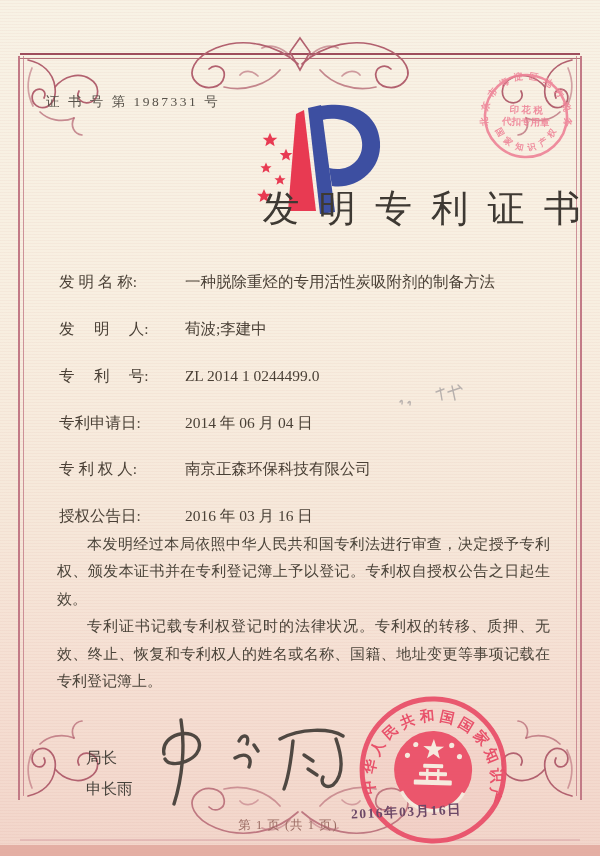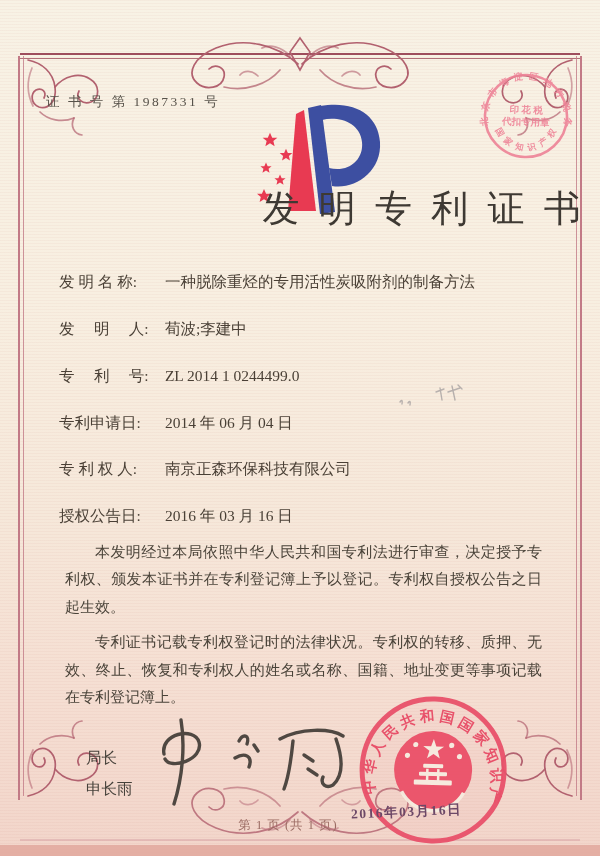--- a/index.html
+++ b/index.html
@@ -20,26 +20,26 @@
   .cert-no{position:absolute;left:46px;top:93px;font-size:13.5px;letter-spacing:2.5px;color:#57524a;}
   .logo{position:absolute;left:236px;top:98px;}
   .tax-stamp{position:absolute;left:478px;top:68px;opacity:.9;transform:rotate(2deg);z-index:3;}
 
   .title{position:absolute;left:0;right:0;top:184px;text-align:right;
     font-size:37px;color:#3e3933;letter-spacing:.52em;text-indent:.52em;font-weight:500;}
 
   .fields{position:absolute;left:59px;top:0;right:44px;}
   .field-row{position:absolute;left:0;right:0;font-size:15.5px;color:#4a4036;white-space:nowrap;}
   .field-row .lab{display:inline-block;min-width:98px;}
-  .field-row .val{margin-left:4px;}
+  .field-row .val{margin-left:24px;}
   .r0{top:272px}.r1{top:319px}.r2{top:366px}.r3{top:413px}.r4{top:459px}.r5{top:506px}
 
   .body-text{position:absolute;left:57px;right:50px;top:531px;font-size:15px;line-height:1.83;
     color:#4a4339;text-align:justify;}
-  .body-text p{margin:8px;text-indent:2em;}
+  .body-text p{margin:0;text-indent:2em;}
 
   .sign-print{position:absolute;left:86px;top:742px;font-size:15.5px;color:#46413a;line-height:31px;}
   .sign-scribble{position:absolute;left:150px;top:714px;z-index:2;}
   .pencil{position:absolute;left:396px;top:382px;opacity:.45;}
 
   .office-seal{position:absolute;left:350px;top:690px;z-index:3;transform:rotate(1.5deg);}
   .footer{position:absolute;left:16px;right:40px;top:817px;text-align:center;font-size:12.5px;
     letter-spacing:1px;color:#9b6b63;z-index:2;}
 </style>
 </head>

